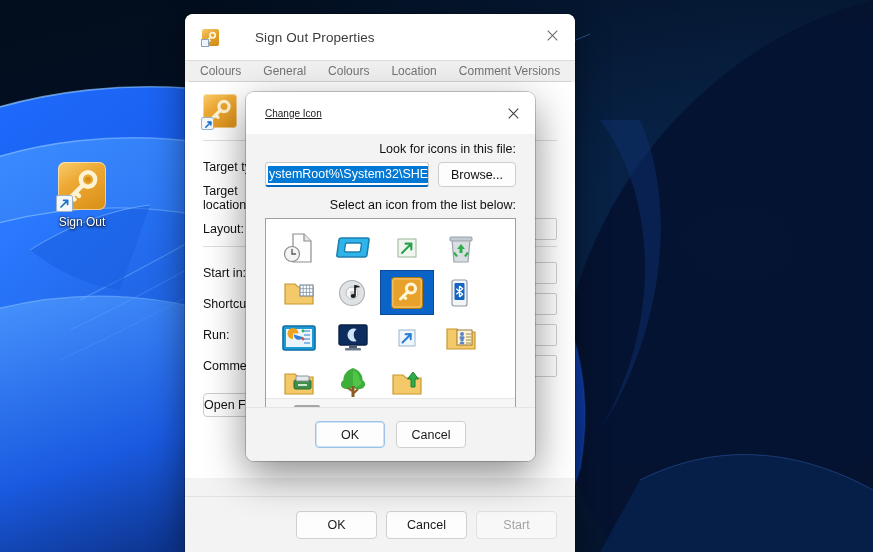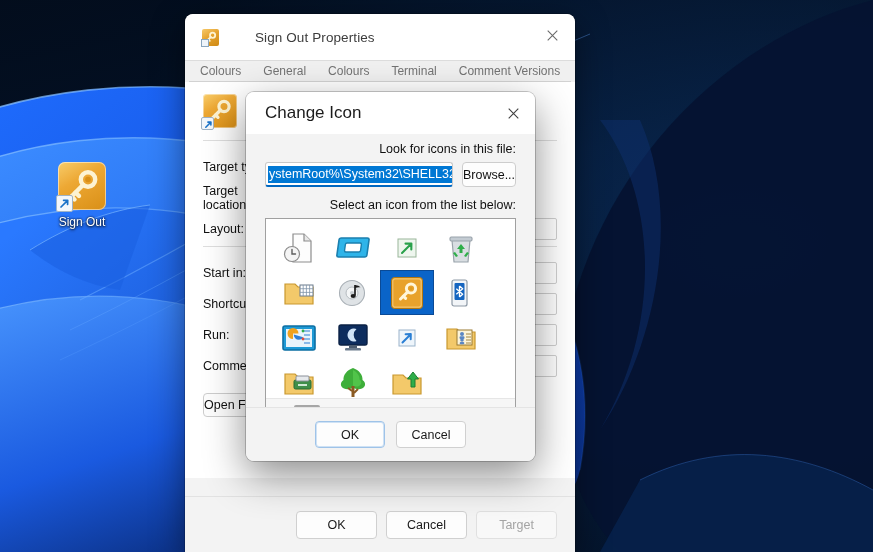--- a/index.html
+++ b/index.html
@@ -154,42 +154,42 @@
     width: 289px; height: 369px;
     background: #f3f3f3;
     border-radius: 8px;
     box-shadow: 0 14px 40px rgba(0,0,0,.45), 0 0 0 1px rgba(0,0,0,.2);
     overflow: hidden;
   }
   #ci-titlebar {
     height: 42px; background: #fff; position: relative;
     display: flex; align-items: center;
   }
-  #ci-title-text { margin-left: 19px; font-size: 17px; color: #1b1b1b; }
+  #ci-title-text { margin-left: 19px; font-size: 10px; color: #1b1b1b; text-decoration: underline; }
   #ci-close {
     position: absolute; right: 0; top: 0; width: 44px; height: 42px;
     display: flex; align-items: center; justify-content: center;
     color: #404040; cursor: default;
   }
   #ci-body { padding: 8px 19px 0 19px; background: #f3f3f3; height: 285px; text-align: right; }
   .ci-label { font-size: 12.5px; color: #101010; margin-bottom: 6px; }
   .ci-filerow { display: flex; align-items: center; gap: 9px; margin-bottom: 11px; }
   #ci-file-input {
     flex: 1; height: 25px; background: #fff;
     border: 1px solid #c8c8c8; border-bottom: 2px solid #0067c0;
     border-radius: 3px; display: flex; align-items: center;
     padding: 0 2px; overflow: hidden; position: relative;
   }
   #ci-file-value {
     font-size: 12.5px; color: #fff; background: #0078d4;
     white-space: nowrap; line-height: 17px; padding: 0 1px;
   }
   #ci-caret { width: 1px; height: 15px; background: #000; margin-left: 1px; }
   #ci-browse {
-    width: 54px; height: 25px; border-radius: 4px;
+    width: 78px; height: 25px; border-radius: 4px;
     background: #fdfdfd; border: 1px solid #cdcdcd;
     font-size: 12.5px; color: #111; cursor: default;
     display: flex; align-items: center; justify-content: center;
   }
   #ci-listbox {
     background: #fff; border: 1px solid #a0a0a0;
     height: 196px; position: relative; overflow: hidden;
   }
   #ci-grid {
     display: flex; flex-wrap: wrap;
@@ -328,21 +328,21 @@
           <path d="M0.7 0.7 L10.3 10.3 M10.3 0.7 L0.7 10.3" stroke="currentColor" stroke-width="1.1" fill="none"></path>
         </svg>
     </div>
   </div>
 
   <div id="prop-tabs">
     <div class="tab-row row1">
       <div class="tab inactive">Colours</div>
       <div class="tab inactive">General</div>
       <div class="tab inactive">Colours</div>
-      <div class="tab inactive">Terminal</div>
+      <div class="tab inactive">Location</div>
       <div class="tab inactive">Comment Versions</div>
     </div>
   </div>
 
   <div id="prop-body">
     <div class="prop-head">
       <div class="big-key">
         <svg width="34" height="34" viewBox="0 0 34 34">
           <g fill="none" stroke="#fdf3d2" stroke-width="3.2" stroke-linecap="round">
             <circle cx="21" cy="12.5" r="5.1"></circle>
@@ -393,21 +393,21 @@
     <div class="btn-row">
       <div class="sm-btn">Open File Location</div>
       <div class="sm-btn">Change Icon...</div>
       <div class="sm-btn">Advanced...</div>
     </div>
   </div>
 
   <div id="prop-footer">
     <div class="w-btn">OK</div>
     <div class="w-btn">Cancel</div>
-    <div class="w-btn disabled">Target</div>
+    <div class="w-btn disabled">Start</div>
   </div>
 </div>
 
 <div id="change-icon-dialog">
 
   <div id="ci-titlebar">
     <div id="ci-title-text">Change Icon</div>
     <div id="ci-close">
       <svg width="11" height="11" viewBox="0 0 11 11">
           <path d="M0.7 0.7 L10.3 10.3 M10.3 0.7 L0.7 10.3" stroke="currentColor" stroke-width="1.1" fill="none"></path>

